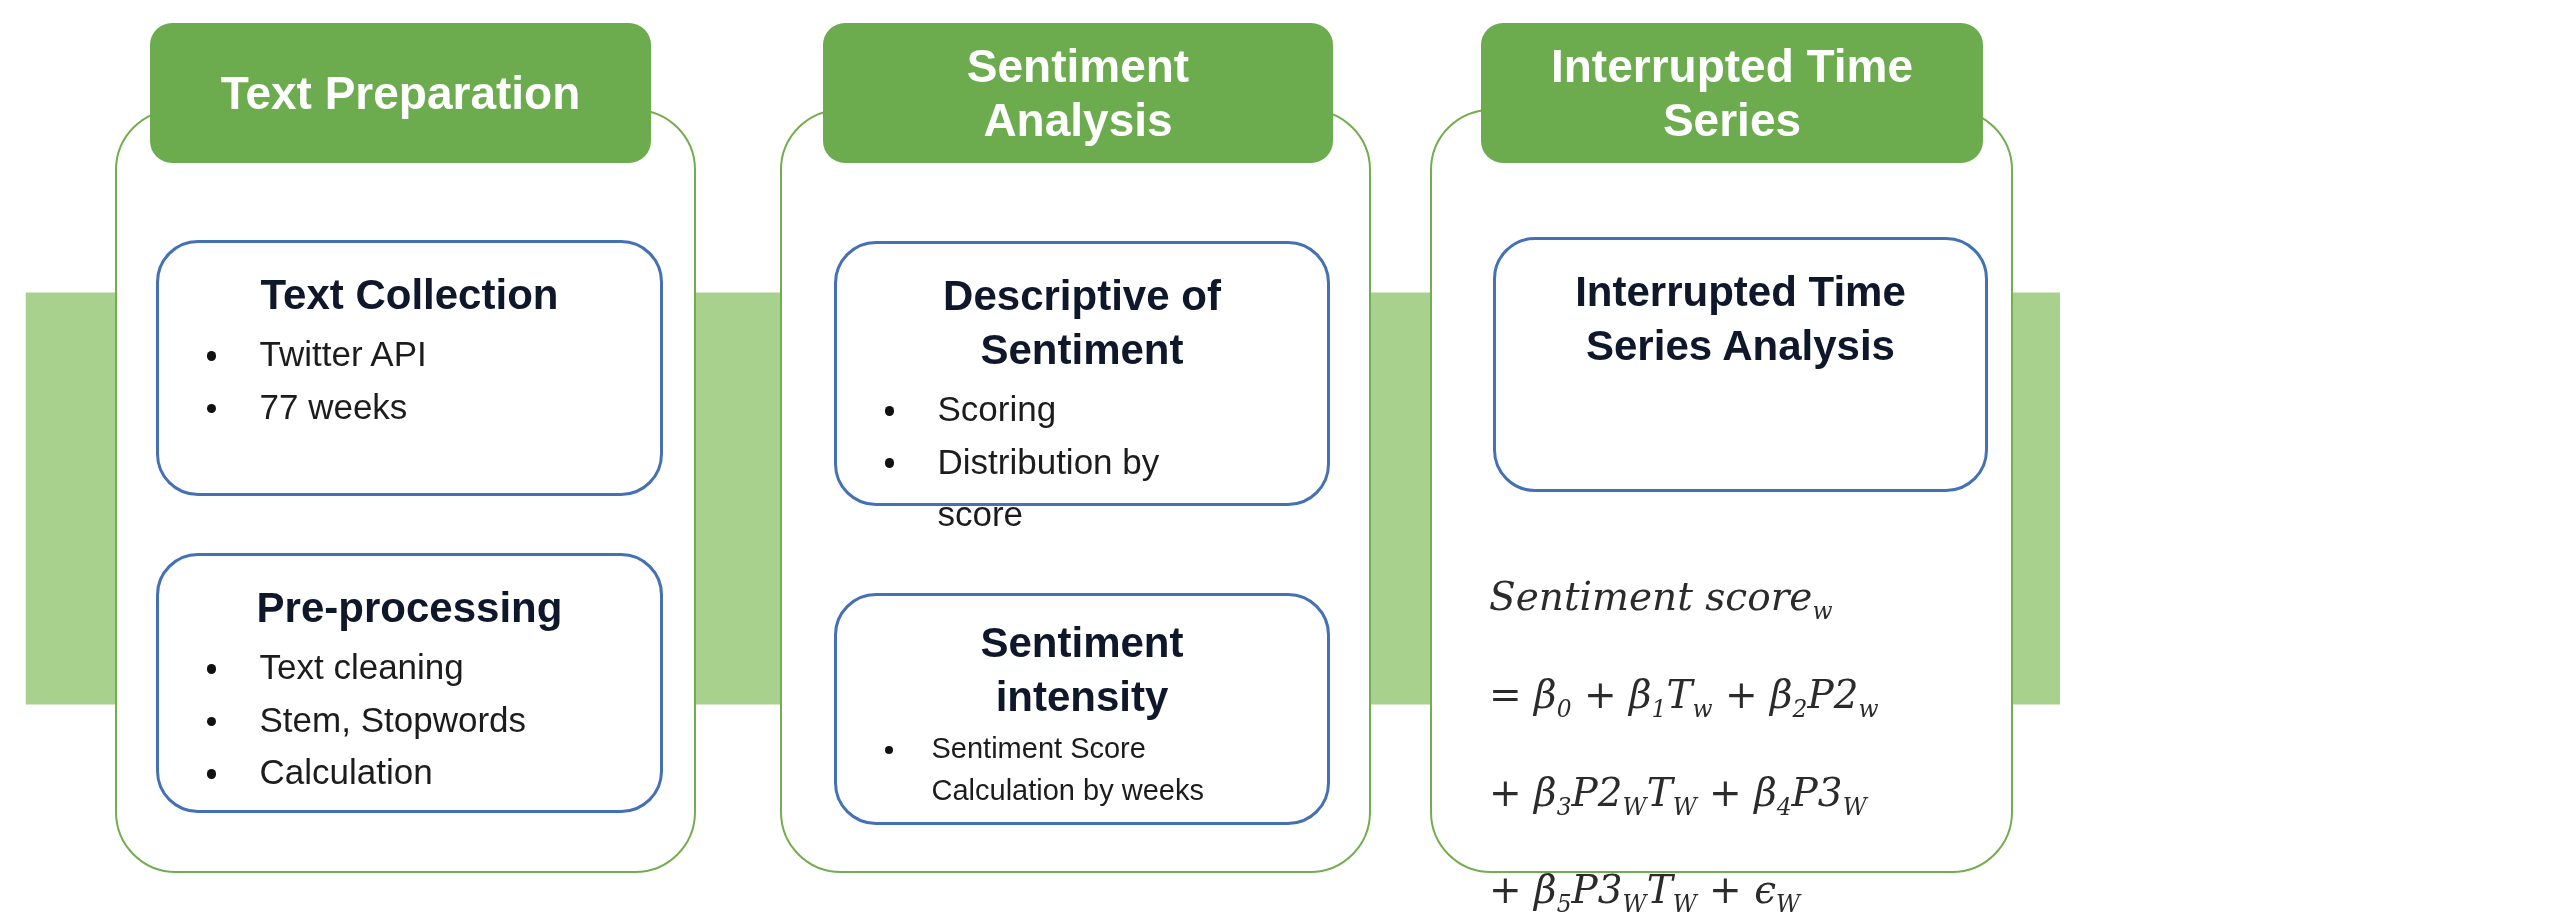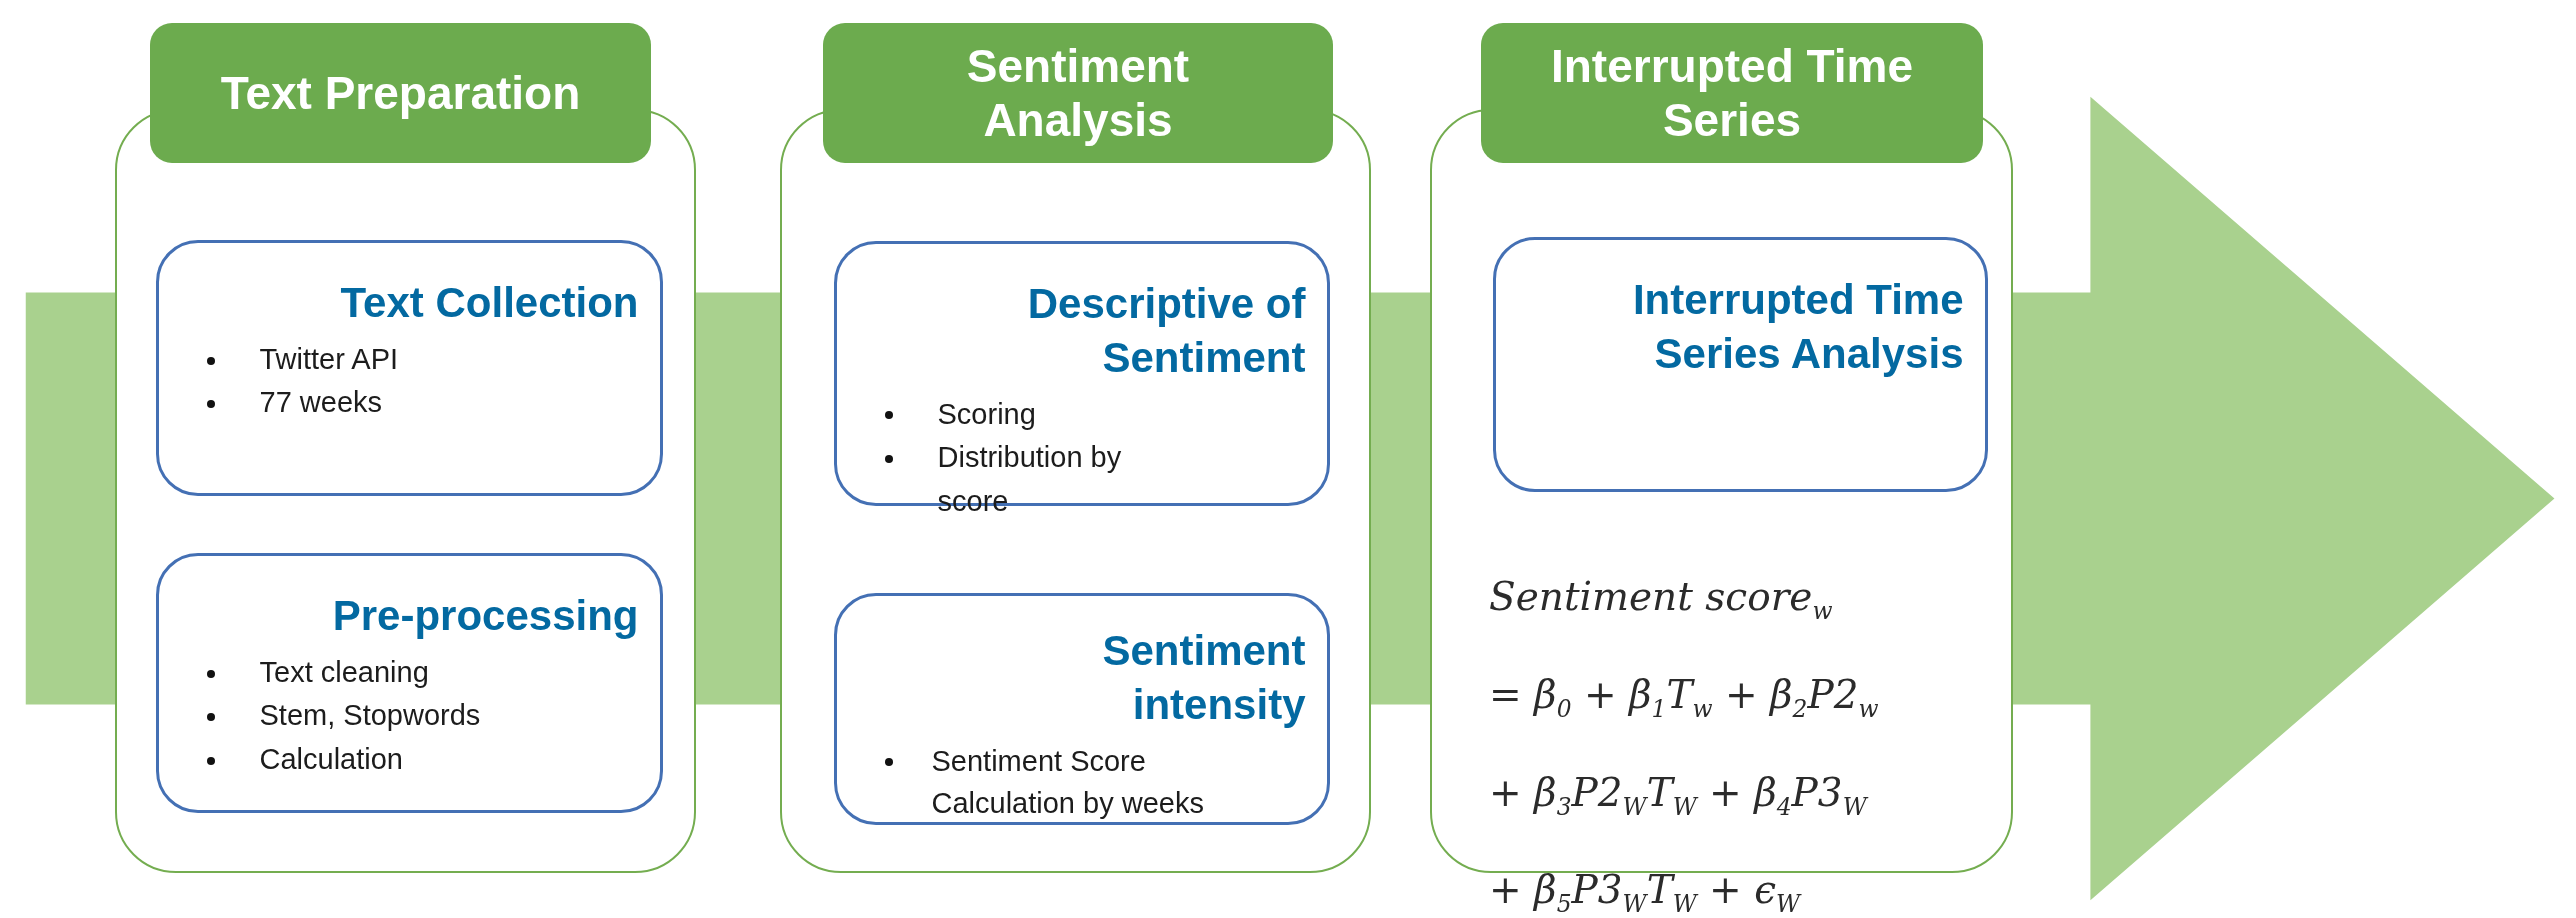--- a/index.html
+++ b/index.html
@@ -1,18 +1,18 @@
 <!DOCTYPE html>
 <html style="font-size:13.5px"><head>
 <meta charset="utf-8">
 <style>
   html,body { margin:0; padding:0; background:#ffffff; }
   .canvas {
     position:relative;
-    width:2576px; height:918px;
+    width:2060px; height:918px;
     background:#ffffff;
     overflow:hidden;
     font-family:"Liberation Sans", sans-serif;
     color:var(--text, #161616);
   }
   .arrow-svg { position:absolute; left:0; top:0; z-index:0; }
 
   .panel {
     position:absolute;
     background:#ffffff;
@@ -37,33 +37,33 @@
   .info-box {
     position:absolute;
     background:#ffffff;
     border:3.4px solid var(--box-border, #4470b4);
     border-radius:42px;
     box-sizing:border-box;
     padding:25px 13.5px 0 13.5px;
     z-index:2;
   }
   .box-title {
-    margin:8px;
-    text-align:right;
+    margin:0;
+    text-align:center;
     font-size:42px;
     font-weight:bold;
     line-height:1.28;
-    color:#0369a1;
+    color:#0f172a;
     white-space:pre-line;
   }
   .bullets {
     list-style:none;
     margin:6.7px 0 0 0;
     padding:0;
-    font-size:29px;
+    font-size:35px;
     color:#1c1c1c;
   }
   .bullets li {
     position:relative;
     padding-left:87px;
     padding-right:5px;
     line-height:1.5;
     white-space:pre-line;
   }
   .bullets li::before {

